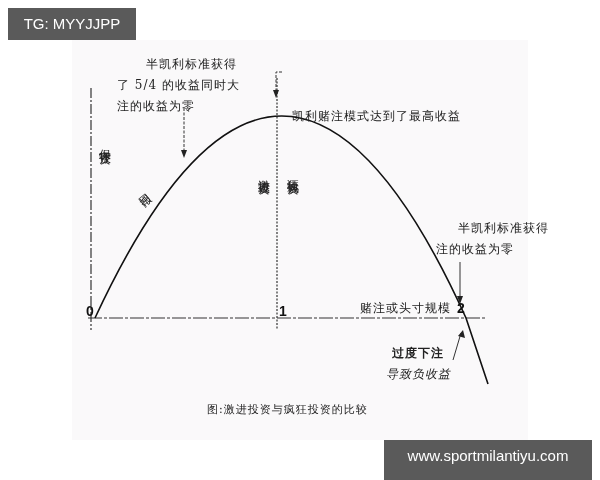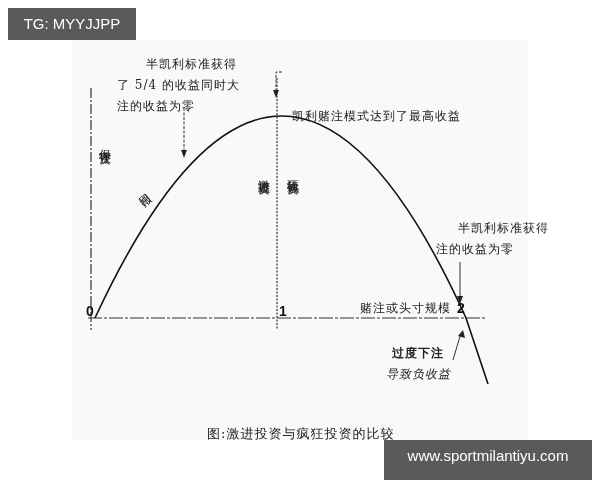--- a/index.html
+++ b/index.html
@@ -58,15 +58,15 @@
 <div class="lbl" style="left:436px;top:241px;">注的收益为零</div>
 
 <div class="num" style="left:86px;top:303px;">0</div>
 <div class="num" style="left:279px;top:303px;">1</div>
 <div class="num" style="left:457px;top:300px;">2</div>
 <div class="lbl" style="left:360px;top:300px;">赌注或头寸规模</div>
 
 <div class="lbl" style="left:392px;top:345px;font-weight:bold;">过度下注</div>
 <div class="lbl" style="left:386px;top:366px;font-style:italic;">导致负收益</div>
 
-<div class="lbl" style="left:207px;top:402px;font-size:13px;margin-top:23px;">图:激进投资与疯狂投资的比较</div>
+<div class="lbl" style="left:207px;top:402px;font-size:11px;">图:激进投资与疯狂投资的比较</div>
 
 <div class="badge badge-br">www.sportmilantiyu.com</div>
 
 </body></html>

